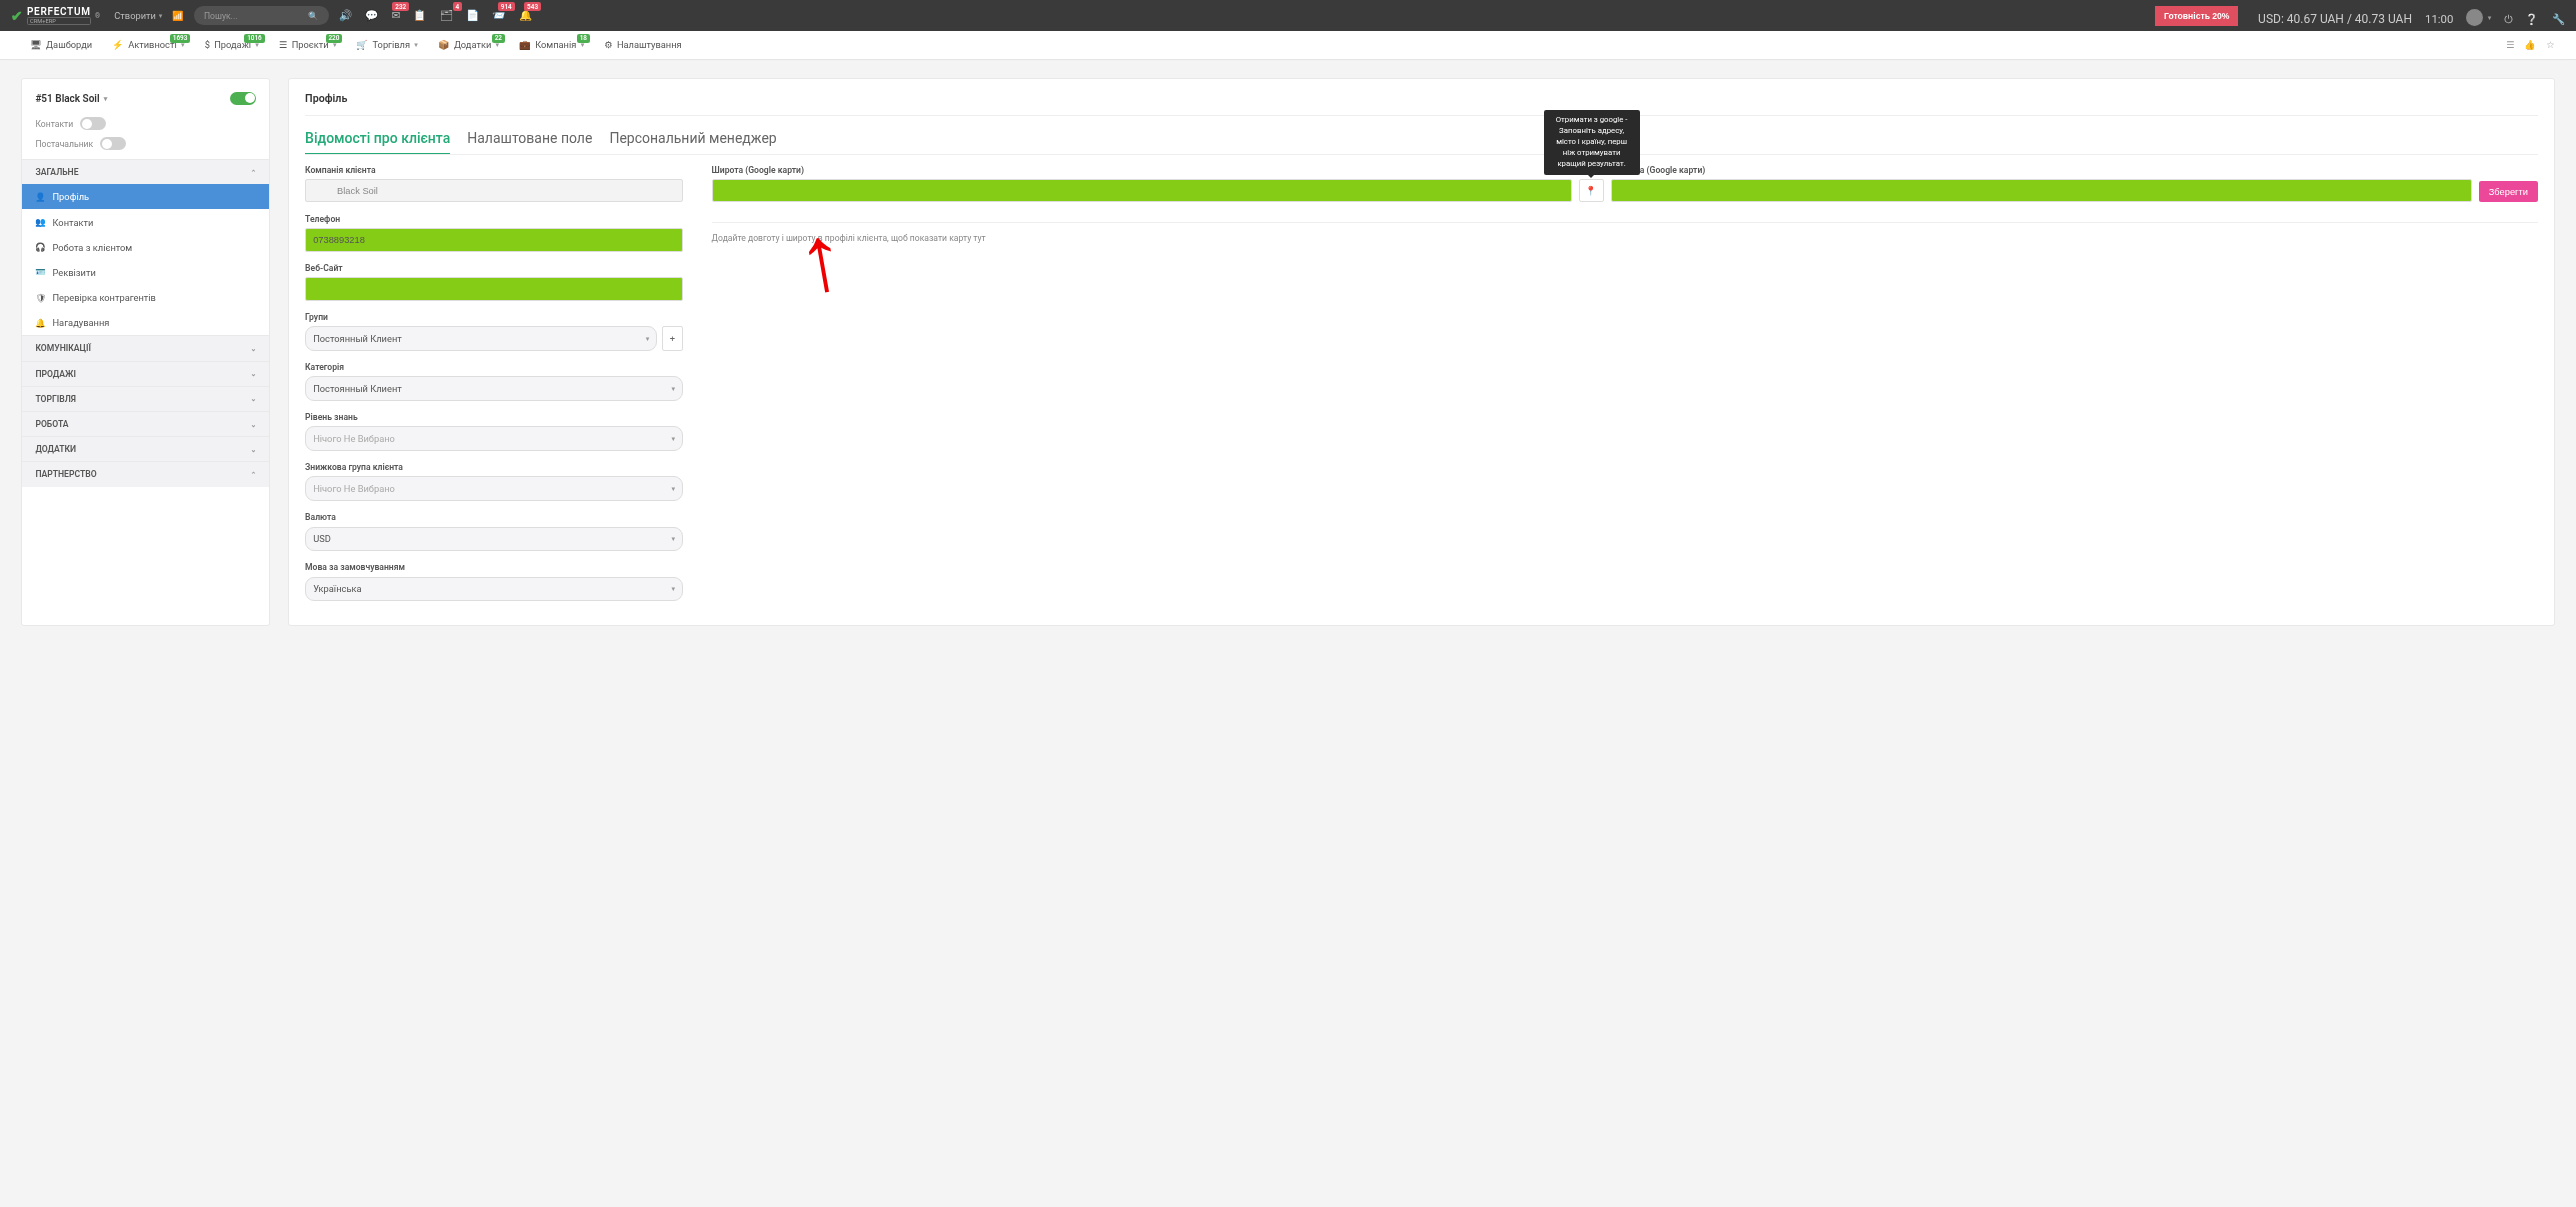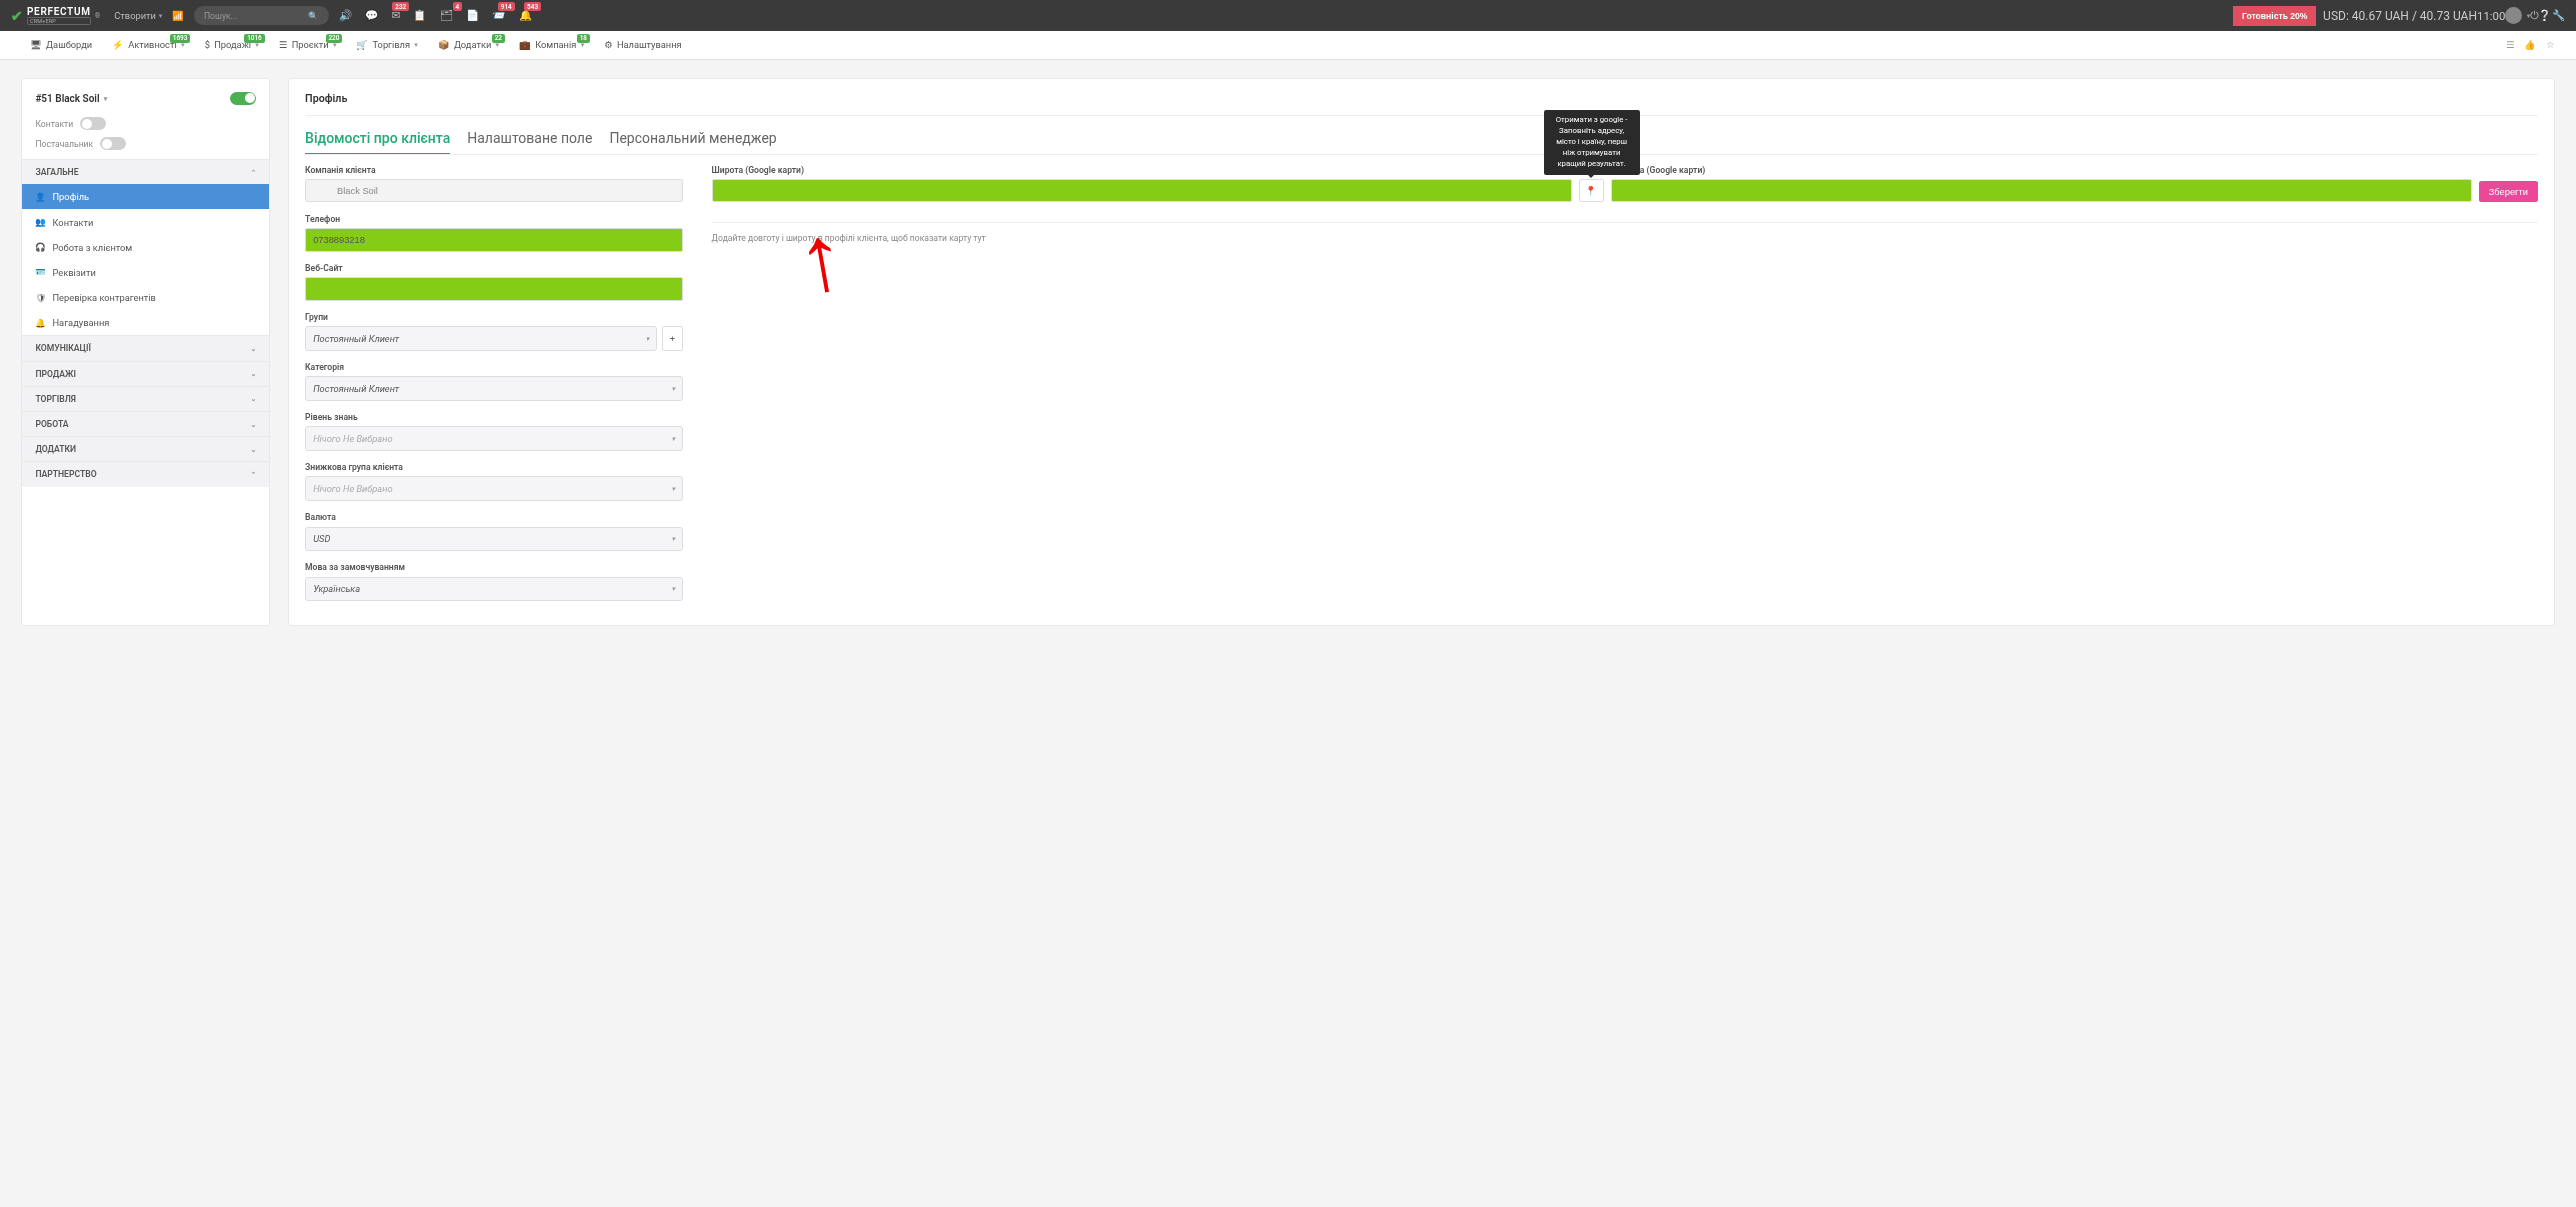--- a/index.html
+++ b/index.html
@@ -8,21 +8,21 @@
     .topbar { background:#3a3a3a; height:31px; display:flex; align-items:center; padding:0 10.7px; color:#ccc; }
     .logo { display:flex; align-items:center; gap:4.3px; margin-right:14.3px; }
     .logo-mark { color:#4caf50; font-size:14.3px; font-weight:bold; }
     .logo-text { color:#fff; font-weight:600; font-size:10px; letter-spacing:0.7px; }
     .logo-sub { font-size:5.7px; color:#aaa; border:0.7px solid #666; padding:0 2.1px; border-radius:1.4px; }
     .topbar-item { margin-right:10px; color:#bbb; font-size:9.3px; display:flex; align-items:center; gap:2.9px; cursor:pointer; }
     .search-box { background:#515151; border-radius:14.3px; padding:4.3px 10px; width:135px; color:#999; font-size:8.6px; display:flex; align-items:center; justify-content:space-between; }
     .topbar-icons { display:flex; align-items:center; gap:13px; margin-left:10px; }
     .t-icon { position:relative; color:#bbb; cursor:pointer; font-size:10.7px; }
     .t-badge { position:absolute; top:-7.1px; right:-8.6px; background:#e04f5f; color:#fff; font-size:6.4px; padding:0.7px 2.9px; border-radius:2.1px; font-weight:600; }
-    .topbar-right { margin-left:auto; display:flex; align-items:center; }
+    .topbar-right { margin-left:auto; display:flex; align-items:flex-end; gap:13px; }
     .ready-btn { background:#e04f5f; color:#fff; padding:5px 8.6px; font-size:8.6px; border:none; cursor:pointer; font-weight:600; }
     .rate { font-size:12px; color:#ccc;margin-left:7px; }
     .clock { font-size:11.4px; color:#ccc; }
     .avatar-menu { display:flex; align-items:center; gap:4.3px; }
     .avatar { width:17px; height:17px; border-radius:50%; background:#888; }
     
     .navbar { background:#fff; height:28.5px; display:flex; align-items:center; padding:0 21.4px; gap:2.9px; border-bottom:0.7px solid #e5e5e5; box-shadow:0 0.7px 1.4px rgba(0,0,0,0.03); }
     .nav-item { position:relative; display:flex; align-items:center; gap:4.3px; padding:0 8.6px; color:#555; font-size:9.3px; cursor:pointer; }
     .nav-badge { position:absolute; top:-5.7px; right:2.9px; background:#4caf50; color:#fff; font-size:6.4px; padding:0.7px 2.9px; border-radius:2.1px; font-weight:600; }
     .nav-right { margin-left:auto; display:flex; gap:10px; color:#999; }
@@ -47,21 +47,21 @@
     .tabs { display:flex; gap:17px; margin-top:7.1px; border-bottom:0.7px solid #eee; }
     .tab { padding:7.1px 0; font-size:14px; color:#666; cursor:pointer; }
     .tab.active { color:#2a7; border-bottom:1.4px solid #2a7; font-weight:500; }
     .form-area { display:flex; gap:28.5px; margin-top:10px; }
     .col-left { flex:1; max-width:378px; }
     .col-right { flex:1; }
     .form-group { margin-bottom:11.4px; }
     .form-label { font-size:8.6px; color:#555; margin-bottom:4.3px; display:block; font-weight:600; }
     .form-input { width:100%; padding:5.7px 7.1px; border:0.7px solid #ddd; border-radius:2.1px; font-size:9.3px; color:#555; background:#84cc16; }
     .form-input[disabled] { background:#f3f3f3; color:#888;padding-left:31px; }
-    .form-select { width:100%; padding:5.7px 7.1px; border:0.7px solid #ddd; border-radius:3px; font-size:9.3px; color:#555; background:#f5f5f7; display:flex; justify-content:space-between; align-items:center; cursor:pointer;font-style:italic; }
+    .form-select { width:100%; padding:5.7px 7.1px; border:0.7px solid #ddd; border-radius:9px; font-size:9.3px; color:#555; background:#f5f5f7; display:flex; justify-content:space-between; align-items:center; cursor:pointer; }
     .sel-row { display:flex; gap:4.3px; align-items:stretch; }
     .sel-row .form-select { flex:1; }
     .sel-add { width:21.4px; display:flex; align-items:center; justify-content:center; border:0.7px solid #ddd; border-radius:2.1px; cursor:pointer; color:#666; }
     .coord-row { display:flex; gap:7.1px; align-items:flex-end; }
     .coord-field { flex:1; }
     .coord-btn { padding:5px 5.7px; background:#fff; border:0.7px solid #ddd; border-radius:2.1px; color:#4caf50; cursor:pointer; font-size:9.3px; position:relative; }
     .save-btn { padding:5.7px 10px; background:#ec4899; color:#fff; border:none; border-radius:2.1px; cursor:pointer; font-size:9.3px; }
     .map-hint { color:#888; font-size:8.6px; margin-top:20px; border-top:0.7px solid #eee; padding-top:10px; }
     .tooltip { position:absolute; bottom:26px; left:50%; transform:translateX(-50%); background:#2a2a2a; color:#fff; font-size:7.8px; padding:5.7px 7.1px; border-radius:2.1px; width:96px; text-align:center; line-height:1.4; z-index:10; }
     .tooltip::after { content:''; position:absolute; top:100%; left:50%; margin-left:-3.6px; border:3.6px solid transparent; border-top-color:#2a2a2a; }

